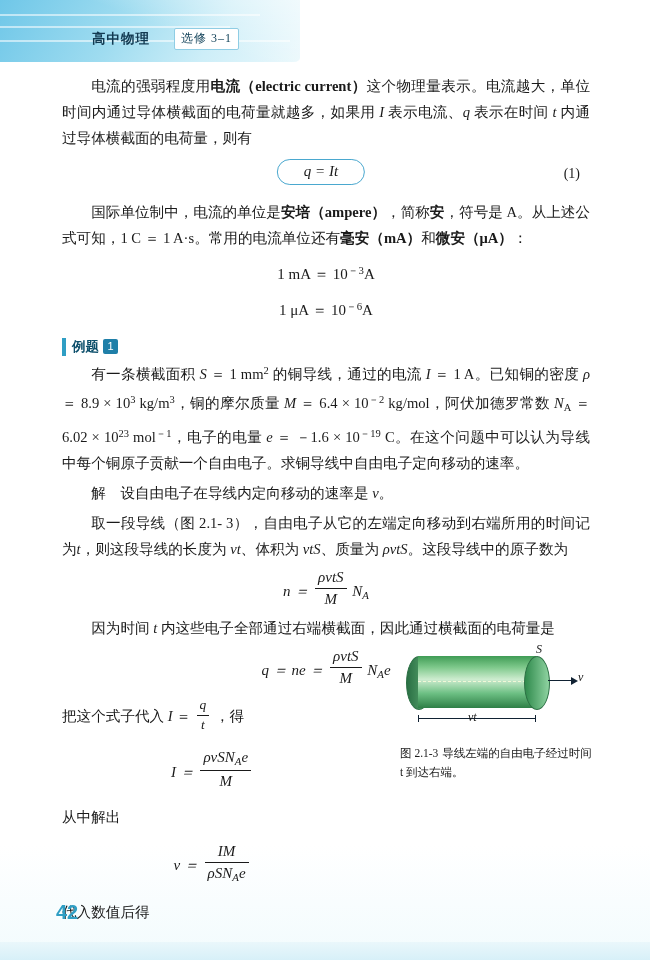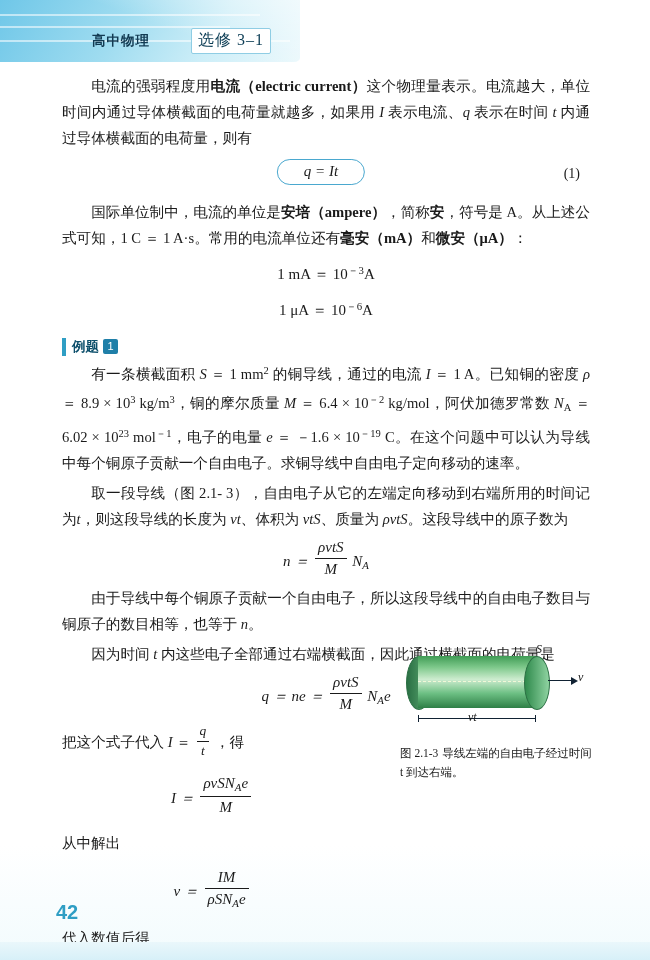--- a/index.html
+++ b/index.html
@@ -54,28 +54,27 @@
     gap: 24px;
     z-index: 5;
   }
   .hdr-title {
     font-size: 13.5px;
     font-weight: bold;
     color: #123a52;
     letter-spacing: 1px;
   }
   .hdr-badge {
-    font-size: 16px;
+    font-size: 12px;
     color: #0c3d55;
     background: #ffffff;
     border: 1px solid #8fcde4;
     border-radius: 2px;
     padding: 1px 6px 2px 6px;
     letter-spacing: 1px;
-    margin-left: 17px;
   }
   .hdr-rule {
     position: absolute;
     left: 92px;
     top: 50px;
     width: 470px;
     height: 1px;
     background: #7fc4de;
     opacity: 0.0;
   }
@@ -368,34 +367,34 @@
       <span class="ex-tag">
         <span class="ex-tag-text">例题</span>
         <span class="ex-tag-num">1</span>
       </span>
     </div>
 
     <p class="para noindent ex-body" style="margin-top:2px; text-indent:2em;">
       有一条横截面积 <span class="it">S</span> ＝ 1 mm<span class="sup">2</span> 的铜导线，通过的电流 <span class="it">I</span> ＝ 1 A。已知铜的密度 <span class="it">ρ</span> ＝ 8.9 × 10<span class="sup">3</span> kg/m<span class="sup">3</span>，铜的摩尔质量 <span class="it">M</span> ＝ 6.4 × 10<span class="sup">－2</span> kg/mol，阿伏加德罗常数 <span class="it">N</span><span class="sub">A</span> ＝ 6.02 × 10<span class="sup">23</span> mol<span class="sup">－1</span>，电子的电量 <span class="it">e</span> ＝ －1.6 × 10<span class="sup">－19</span> C。在这个问题中可以认为导线中每个铜原子贡献一个自由电子。求铜导线中自由电子定向移动的速率。
     </p>
 
+    <p class="para">
+      解　设自由电子在导线内定向移动的速率是 <span class="it">v</span>。
+    </p>
 
     <p class="para">
       取一段导线（图 2.1- 3），自由电子从它的左端定向移动到右端所用的时间记为<span class="it">t</span>，则这段导线的长度为 <span class="it">vt</span>、体积为 <span class="it">vtS</span>、质量为 <span class="it">ρvtS</span>。这段导线中的原子数为
     </p>
 
     <div class="centerline eq">
       <span class="it">n</span> ＝
       <span class="frac"><span class="num"><span class="it">ρvtS</span></span><span class="den"><span class="it">M</span></span></span>
       <span class="it">N</span><span class="sub">A</span>
     </div>
 
-    <p class="para">
-      由于导线中每个铜原子贡献一个自由电子，所以这段导线中的自由电子数目与铜原子的数目相等，也等于 <span class="it">n</span>。
-    </p>
 
     <p class="para">
       因为时间 <span class="it">t</span> 内这些电子全部通过右端横截面，因此通过横截面的电荷量是
     </p>
 
     <div class="centerline eq">
       <span class="it">q</span> ＝ <span class="it">ne</span> ＝
       <span class="frac"><span class="num"><span class="it">ρvtS</span></span><span class="den"><span class="it">M</span></span></span>
       <span class="it">N</span><span class="sub">A</span><span class="it">e</span>
     </div>

